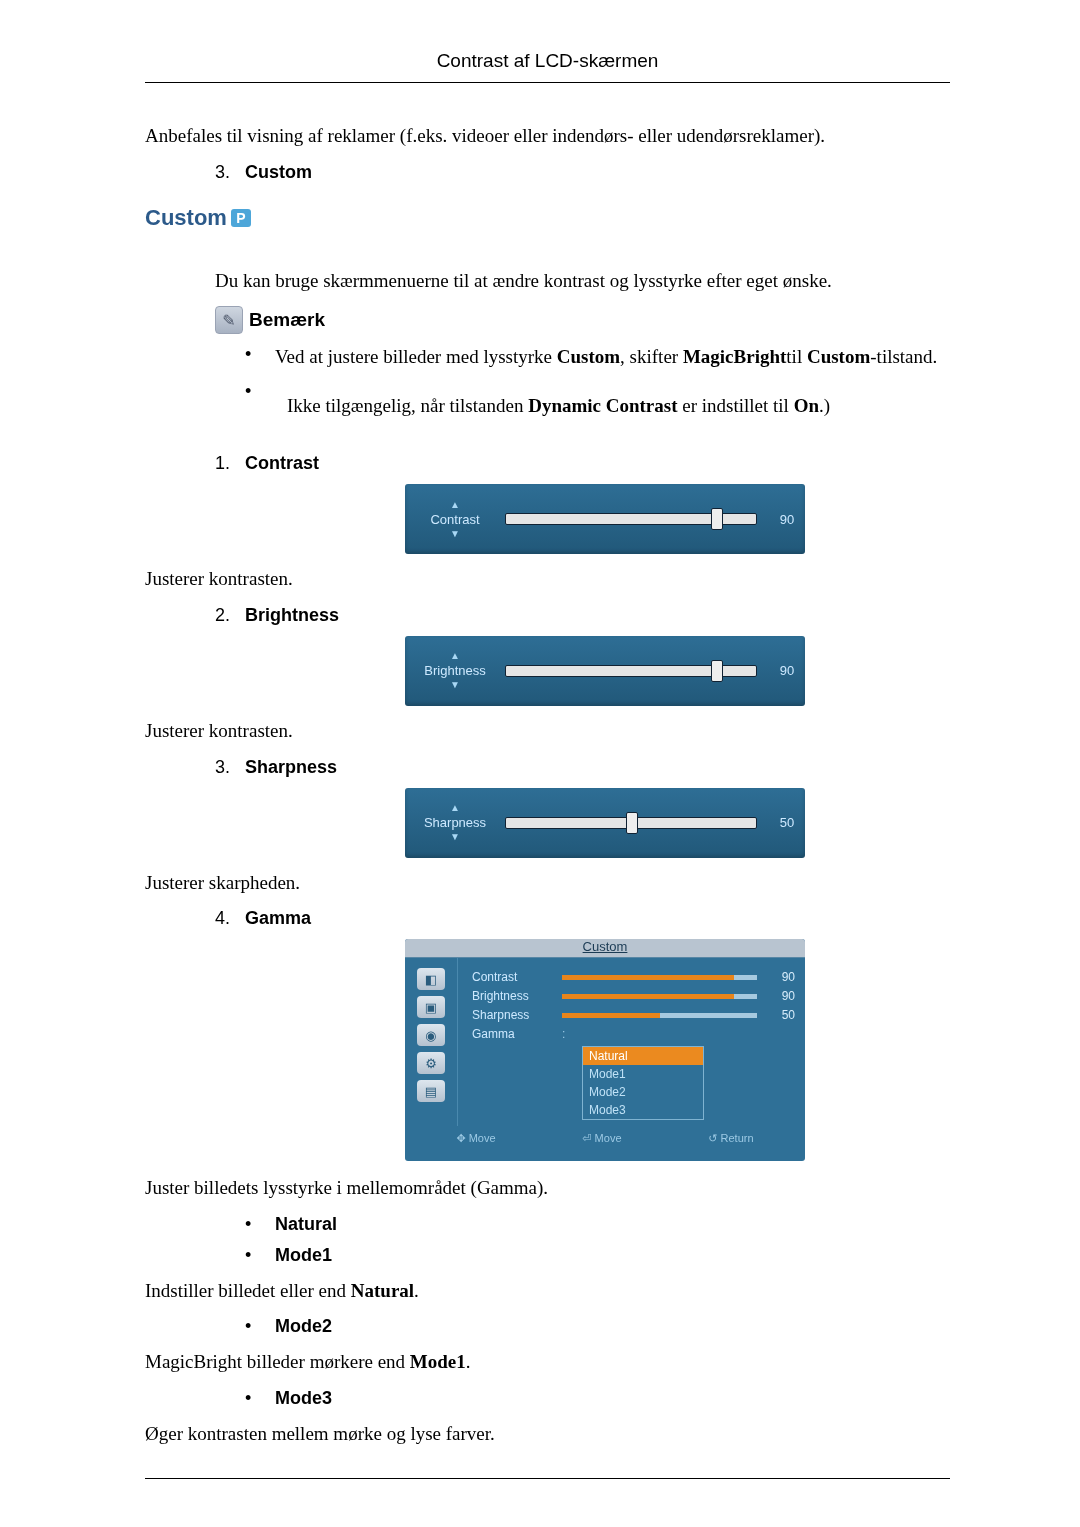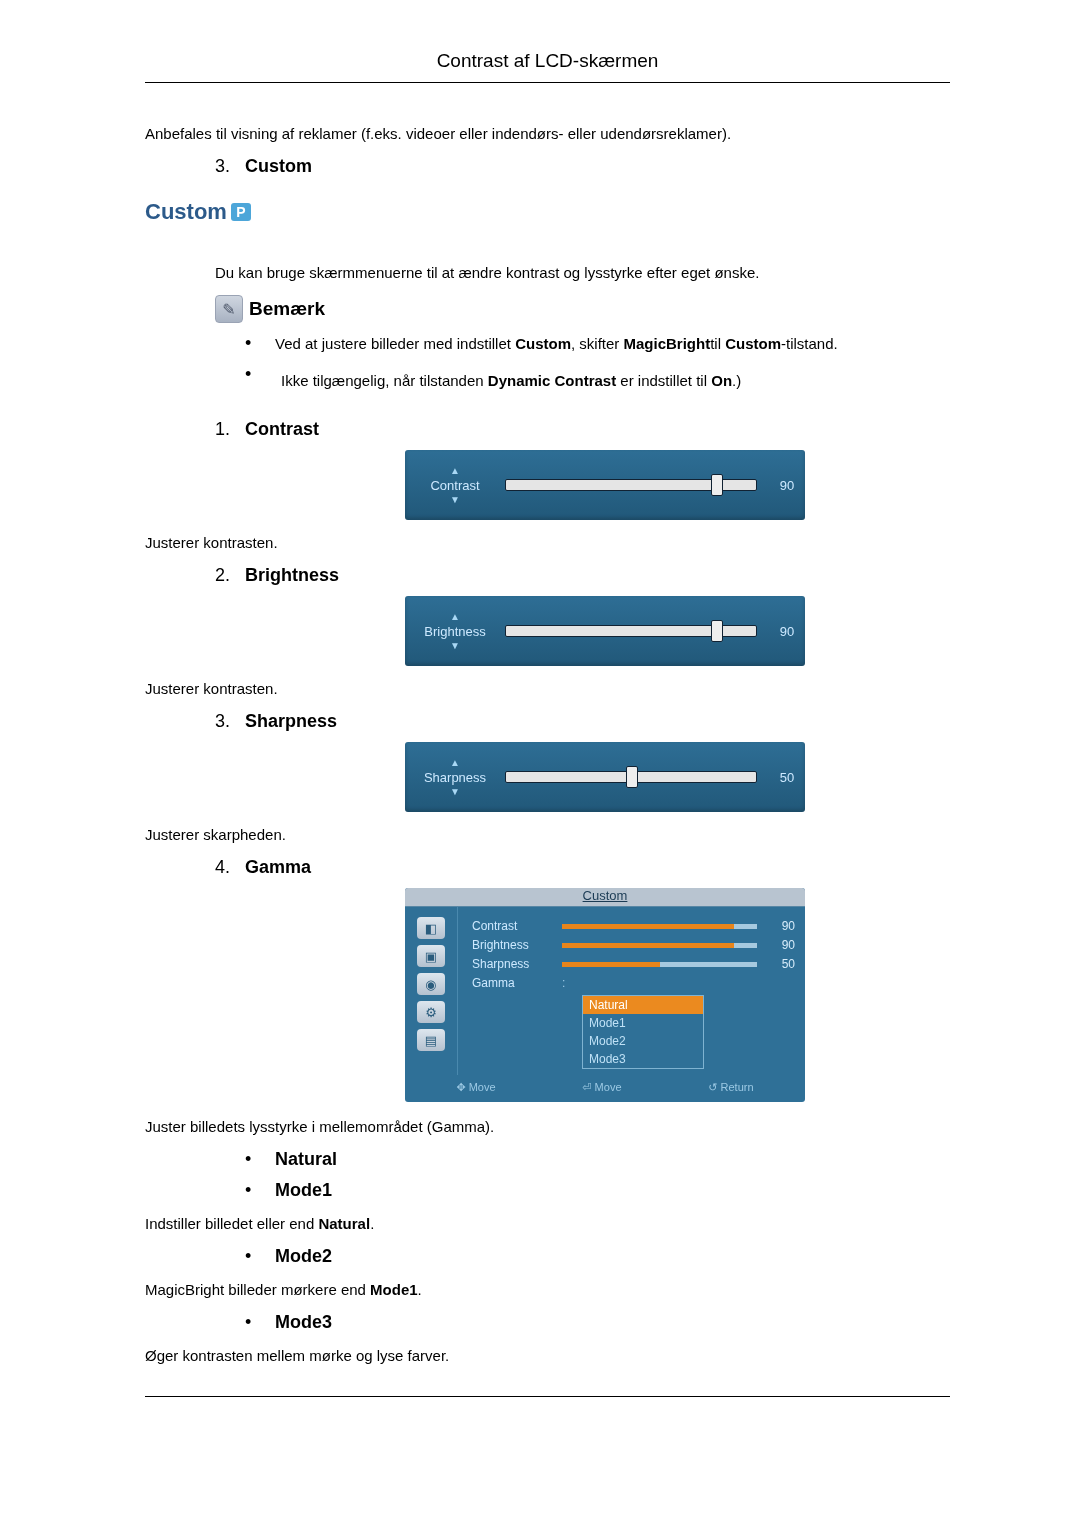--- a/index.html
+++ b/index.html
@@ -30,21 +30,21 @@
   .hr-top { margin-bottom: 40px; }
   .hr-bottom { margin-top: 30px; }
 
   .indent-1 { margin-left: 100px; }  
   .indent-2 { margin-left: 130px; }  
   .list-row { display: flex; margin-top: 10px; margin-bottom: 10px; }
   .list-num { width: 30px; flex: 0 0 30px; }
   .bullet-dot { width: 30px; flex: 0 0 30px; text-align: left; }
   .bullet-dot::before { content: "•"; font-size: 18px; }
   .bold { font-weight: bold; }
-  .para { margin: 12px 0; line-height: 1.4; font-size: 15px; }
+  .para { margin: 12px 0; line-height: 1.4; font-size: 19px; font-family: Liberation Serif, serif; }
   .section-heading {
     color: #2c5a8a;
     font-weight: bold;
     font-size: 22px;
     margin-top: 22px;
     margin-bottom: 18px;
     display: flex;
     align-items: center;
     gap: 4px;
   }
@@ -210,21 +210,21 @@
     padding: 2px 6px;
     color: #bfe1f6;
   }
   .osd-panel .gopt.sel {
     background: #eb8a1f;
     color: #fff;
   }
   .osd-panel .footer {
     display: flex;
     justify-content: space-around;
-    padding: 6px 8px 8px;
+    padding: 6px 8px 16px;
     font-size: 11px;
     color: #9cc9e4;
   }
   .osd-panel .footer span::before { margin-right: 4px; }
 </style>
 </head>
 <body>
 
 <div class="page">
   <div class="header-title">Contrast af LCD-skærmen</div>
@@ -245,26 +245,26 @@
   <div class="para" style="margin-left:70px;margin-top:37px;">Du kan bruge skærmmenuerne til at ændre kontrast og lysstyrke efter eget ønske.</div>
 
   <div class="note-row">
     <span class="note-icon">✎</span>
     <span class="note-label">Bemærk</span>
   </div>
 
   <div class="list-row indent-1">
     <span class="bullet-dot"></span>
     <span class="para" style="margin:0;">
-      <span>Ved at justere billeder med indstillet </span><span class="bold">Custom</span><span>, skifter </span><span class="bold">MagicBright</span><span>til </span><span class="bold">Custom</span><span>-tilstand.</span>
+      <span>Ved at justere billeder med lysstyrke </span><span class="bold">Custom</span><span>, skifter </span><span class="bold">MagicBright</span><span>til </span><span class="bold">Custom</span><span>-tilstand.</span>
     </span>
   </div>
   <div class="list-row indent-1">
     <span class="bullet-dot"></span>
-    <span class="para" style="margin:6px;">
+    <span class="para" style="margin:12px;">
       <span>Ikke tilgængelig, når tilstanden </span><span class="bold">Dynamic Contrast</span><span> er indstillet til </span><span class="bold">On</span><span>.)</span>
     </span>
   </div>
 
   <div class="list-row" style="margin-left:70px; margin-top:22px;">
     <span class="list-num">1.</span>
     <span class="bold">Contrast</span>
   </div>
   <div class="osd-bar">
     <div class="label-col">

